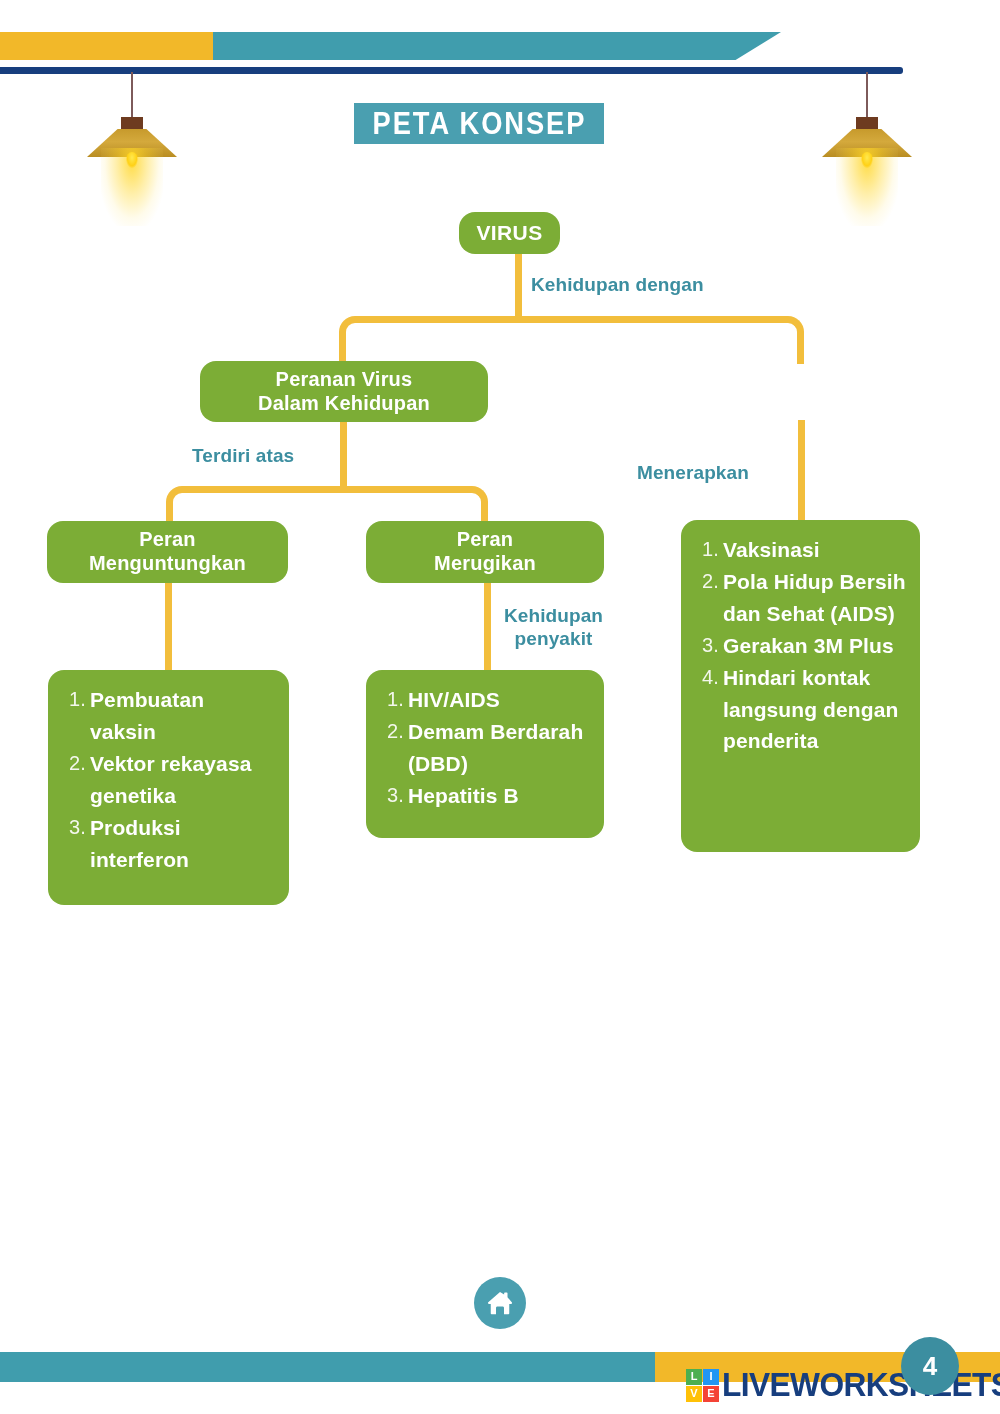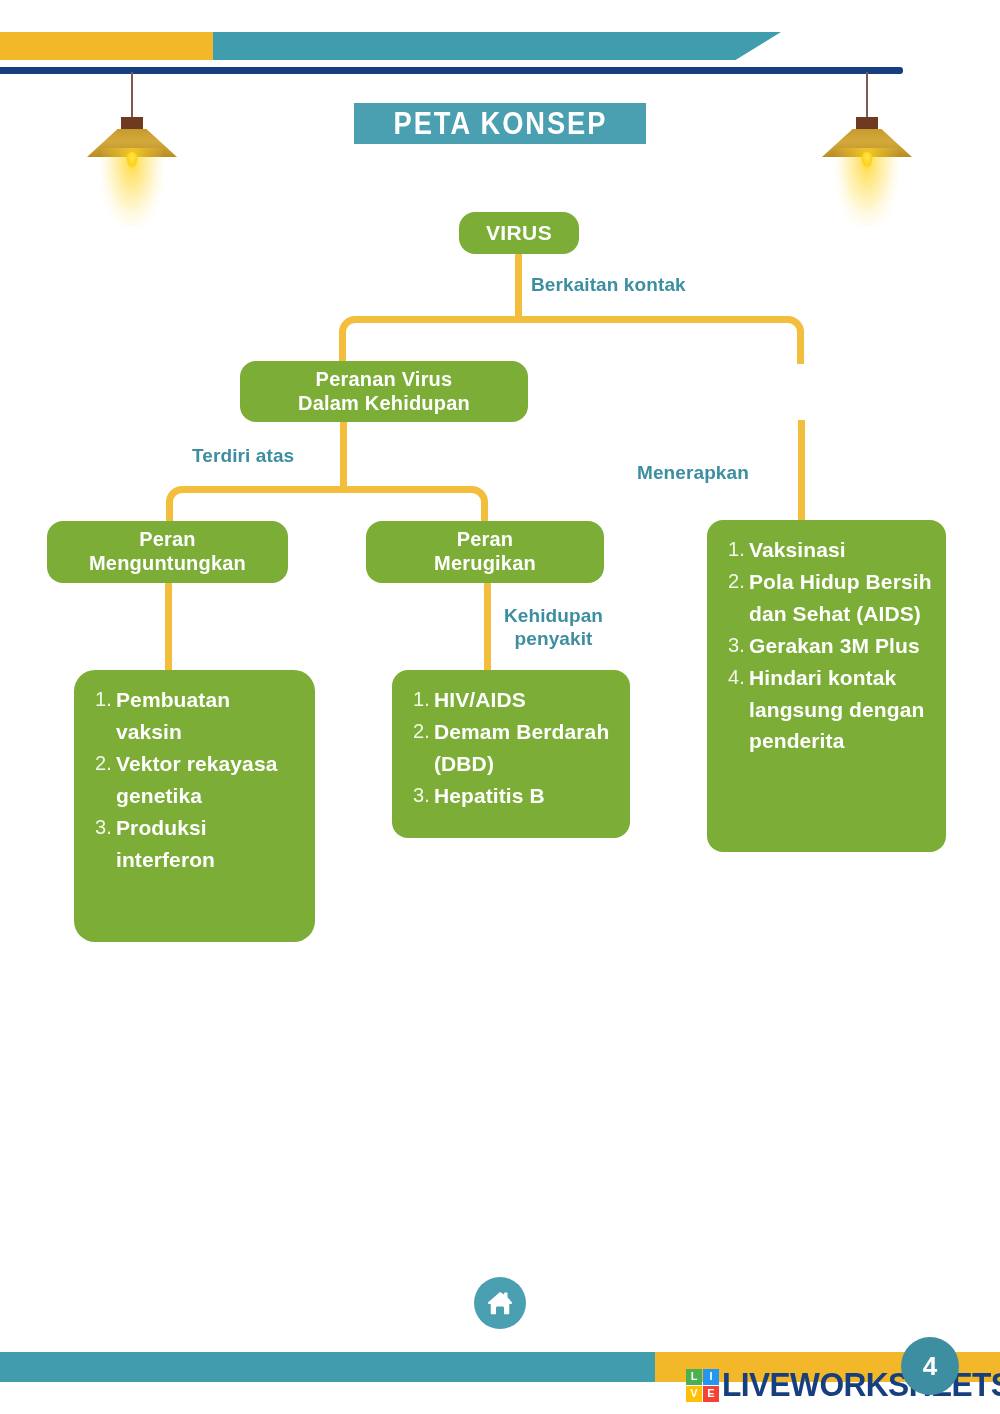--- a/index.html
+++ b/index.html
@@ -46,21 +46,21 @@
     background: radial-gradient(ellipse at 50% 35%, #FFE94F 0%, #FFD117 55%, rgba(255,209,23,0) 75%);
     border-radius: 50%;
   }
   .lamp .glow {
     position: absolute; left: 14px; top: 76px; width: 62px; height: 78px;
     background: radial-gradient(ellipse at 50% 18%, rgba(255,214,40,.85) 0%, rgba(255,214,40,.40) 35%, rgba(255,225,90,.12) 62%, rgba(255,255,255,0) 80%);
   }
 
   
   .title-box {
-    position: absolute; left: 354px; top: 103px; width: 292px; height: 41px;
+    position: absolute; left: 354px; top: 103px; width: 250px; height: 41px;
     background: #4A9FB0; display: flex; align-items: center; justify-content: center;
   }
   .title-box span {
     color: #ffffff; font-size: 31px; font-weight: 700;
     letter-spacing: 2.2px; transform: scaleX(.88); white-space: nowrap;
   }
 
   
   .ln { position: absolute; background: #F2BE3C; }
   .ln-v { width: 7px; }
@@ -69,26 +69,26 @@
     border-radius: 16px 16px 0 0; background: transparent;
   }
 
   
   .gbox {
     position: absolute; background: #7CAD36; border-radius: 16px;
     color: #ffffff; display: flex; align-items: center; justify-content: center;
     text-align: center; font-weight: 700; line-height: 1.18;
   }
   .gbox.lvl1 { font-size: 21px; letter-spacing: .4px; }
-  .gbox.lvl2 { font-size: 20px; letter-spacing: .2px; margin-left: 40px; }
+  .gbox.lvl2 { font-size: 20px; letter-spacing: .2px; }
   .gbox.lvl3 { font-size: 20px; letter-spacing: .2px; }
 
   .listbox {
     position: absolute; background: #7CAD36; border-radius: 16px;
-    color: #ffffff; padding: 14px 14px 14px 8px; margin-left: 26px;
+    color: #ffffff; padding: 14px 14px 14px 8px;
   }
   .listbox ol {
     list-style: none; counter-reset: li; margin: 0; padding: 0;
   }
   .listbox li {
     counter-increment: li; position: relative;
     padding-left: 34px; font-size: 21px; font-weight: 700;
     line-height: 1.52; letter-spacing: .1px;
   }
   .listbox li::before {
@@ -180,24 +180,24 @@
   <div class="bracket" style="left:339px; top:316px; width:465px; height:48px;"></div>
 
   <div class="ln ln-v" style="left:340px; top:420px; height:70px;"></div>
   <div class="bracket" style="left:166px; top:486px; width:322px; height:42px;"></div>
 
   <div class="ln ln-v" style="left:165px; top:581px; height:92px;"></div>
   <div class="ln ln-v" style="left:484px; top:581px; height:92px;"></div>
 
   <div class="ln ln-v" style="left:798px; top:420px; height:104px;"></div>
 
-  <div class="gbox lvl1" style="left:459px; top:212px; width:120px; height:42px;">
+  <div class="gbox lvl1" style="left:459px; top:212px; width:101px; height:42px;">
     <span>VIRUS</span>
   </div>
-  <div class="clabel" style="left:531px; top:273px;">Berkaitan kontak</div>
+  <div class="clabel" style="left:531px; top:273px;">Kehidupan dengan</div>
 
   <div class="gbox lvl2" style="left:200px; top:361px; width:288px; height:61px;">
     <span style="white-space:pre-line;">Peranan Virus
 Dalam Kehidupan</span>
   </div>
   <div class="clabel" style="left:192px; top:444px;">Terdiri atas</div>
 
   <div class="clabel" style="left:637px; top:461px;">Menerapkan</div>
 
   <div class="gbox lvl3" style="left:47px; top:521px; width:241px; height:62px;">
@@ -205,21 +205,21 @@
 Menguntungkan</span>
   </div>
 
   <div class="gbox lvl3" style="left:366px; top:521px; width:238px; height:62px;">
     <span style="white-space:pre-line;">Peran
 Merugikan</span>
   </div>
   <div class="clabel" style="left:504px; top:604px; text-align:center; white-space:pre-line;">Kehidupan
 penyakit</div>
 
-  <div class="listbox" style="left:48px; top:670px; width:241px; height:272px;border-radius:21px;">
+  <div class="listbox" style="left:48px; top:670px; width:241px; height:235px;">
     <ol>
         <li>Pembuatan vaksin</li>
         <li>Vektor rekayasa genetika</li>
         <li>Produksi interferon</li>
       </ol>
   </div>
 
   <div class="listbox" style="left:366px; top:670px; width:238px; height:168px;">
     <ol>
         <li>HIV/AIDS</li>

